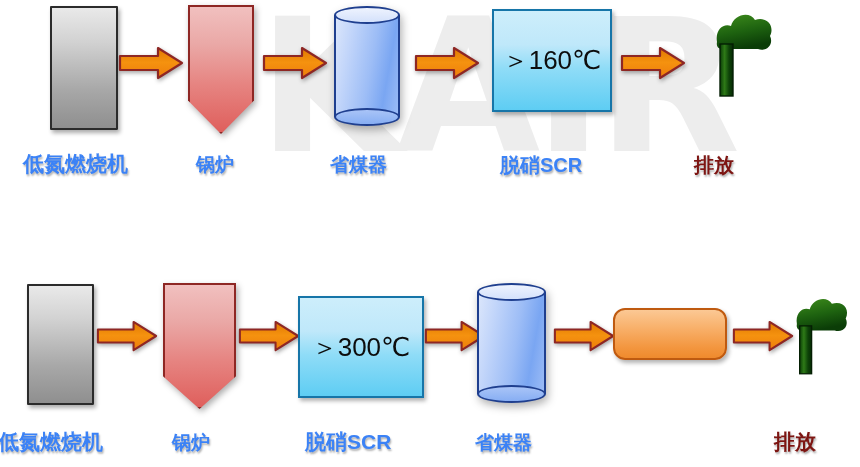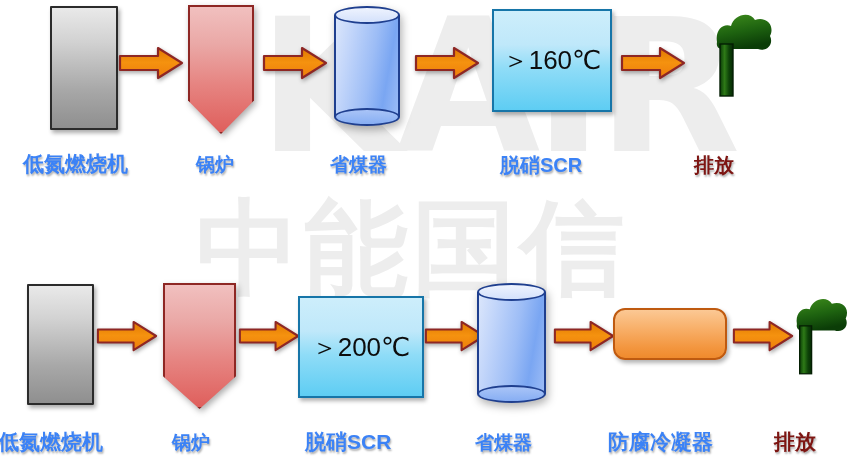--- a/index.html
+++ b/index.html
@@ -69,21 +69,20 @@
     font-family:"Liberation Sans","DejaVu Sans",sans-serif;}
   .lbl-dark{color:#3b82f6;}
   .lbl-red{color:#7d1512;}
 </style>
 </head>
 <body>
 
 <div id="stage">
 
   <div class="wm wm-kair">KAIR</div>
-  <div class="wm wm-cn">中能国信</div>
 
   <div class="shape burner" style="left:50px;top:6px;width:64px;height:120px;"></div>
 
   <div class="arrow" style="left:118px;top:46px;">
     <svg width="66" height="34" viewBox="0 0 66 34">
       <defs>
           <linearGradient id="ag1" x1="0" y1="0" x2="0" y2="1">
         <stop offset="0%" stop-color="#E07800"></stop>
             <stop offset="48%" stop-color="#F5920F"></stop>
         <stop offset="100%" stop-color="#ED7D0B"></stop>
@@ -164,21 +163,21 @@
       <div class="body"></div>
     </div>
 
   <div class="arrow" style="left:238px;top:320px;">
     <svg width="62" height="32" viewBox="0 0 66 34">
       <path d="M2,10 L40,10 L40,2 L64,17 L40,32 L40,24 L2,24 Z" fill="url(#ag1)" stroke="#8E2724" stroke-width="2.2" stroke-linejoin="round"></path>
     </svg>
   </div>
 
   <div class="shape scr" style="left:298px;top:296px;width:122px;height:98px;">
-    <span class="temp">＞200℃</span>
+    <span class="temp">＞300℃</span>
   </div>
 
   <div class="arrow" style="left:424px;top:320px;">
     <svg width="62" height="32" viewBox="0 0 66 34">
       <path d="M2,10 L40,10 L40,2 L64,17 L40,32 L40,24 L2,24 Z" fill="url(#ag1)" stroke="#8E2724" stroke-width="2.2" stroke-linejoin="round"></path>
     </svg>
   </div>
 
   <div class="shape cyl" style="left:477px;top:283px;width:69px;height:120px;">
     <div class="tube"></div>
@@ -205,16 +204,15 @@
       <path d="M14,38 C12,26 20,19 28,22 C31,10 47,7 52,16 C64,12 72,22 67,32
                C71,40 64,48 55,45 L22,45 C16,46 13,43 14,38 Z" fill="url(#smk)"></path>
       <rect x="17" y="40" width="13" height="52" fill="url(#pipe)" stroke="#041E03" stroke-width="1.4"></rect>
     </svg>
   </div>
 
   <div class="label lbl-dark" style="left:-2px;top:428px;font-size:21px;">低氮燃烧机</div>
   <div class="label lbl-dark" style="left:172px;top:430px;font-size:19px;">锅炉</div>
   <div class="label lbl-dark" style="left:305px;top:428px;font-size:21px;">脱硝SCR</div>
   <div class="label lbl-dark" style="left:475px;top:430px;font-size:19px;">省煤器</div>
-  <div class="label lbl-dark" style="left:608px;top:428px;font-size:21px;">防腐冷凝器</div>
   <div class="label lbl-red" style="left:774px;top:428px;font-size:21px;">排放</div>
 
 </div>
 
 </body></html>

